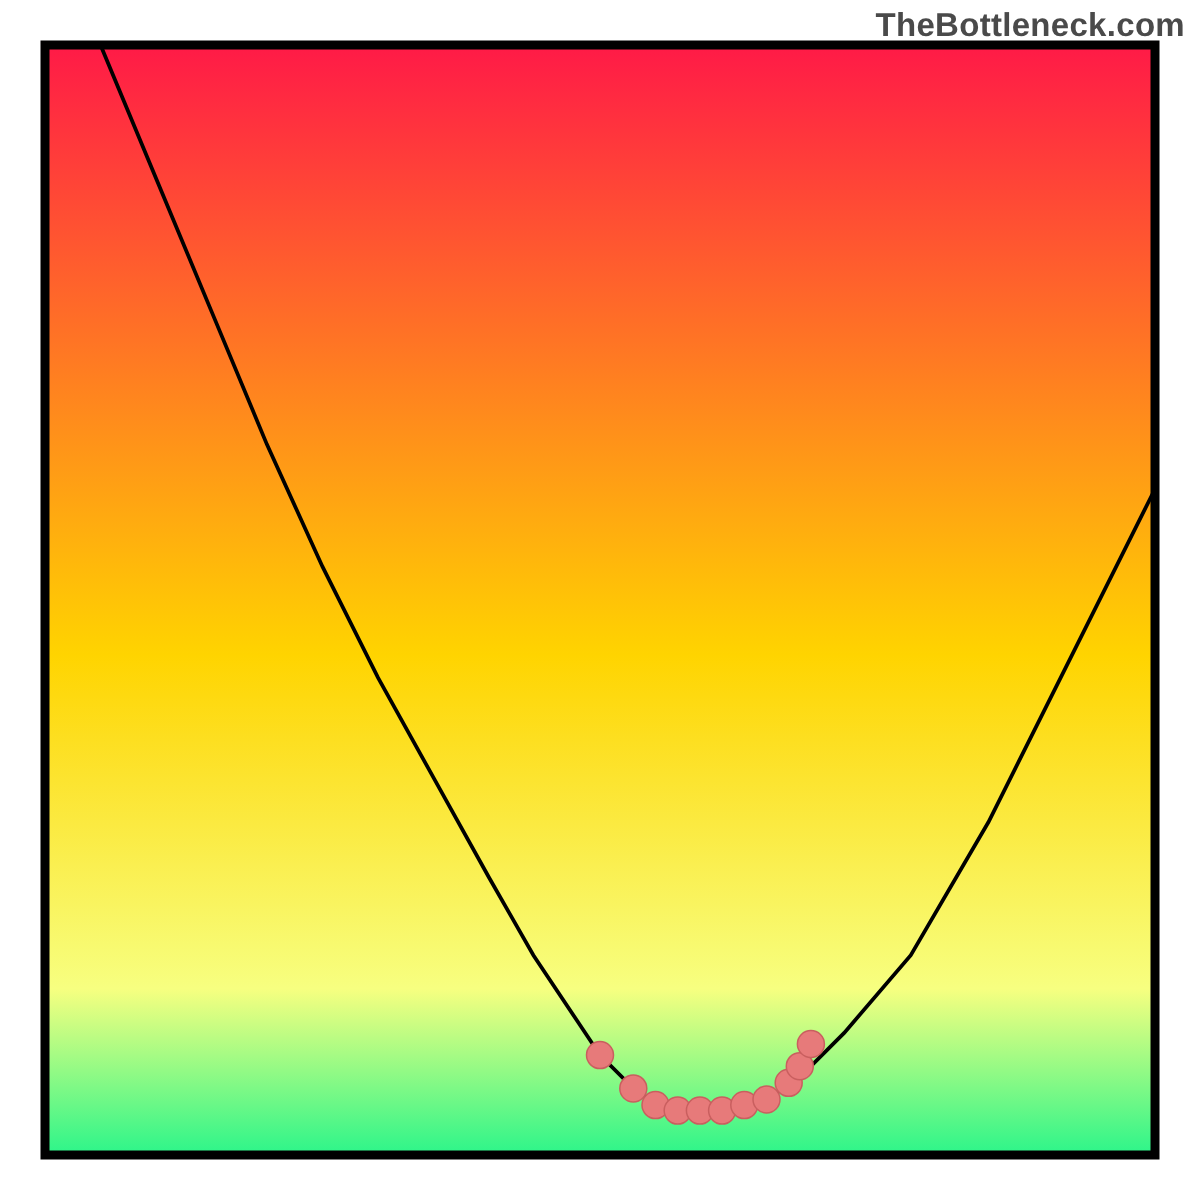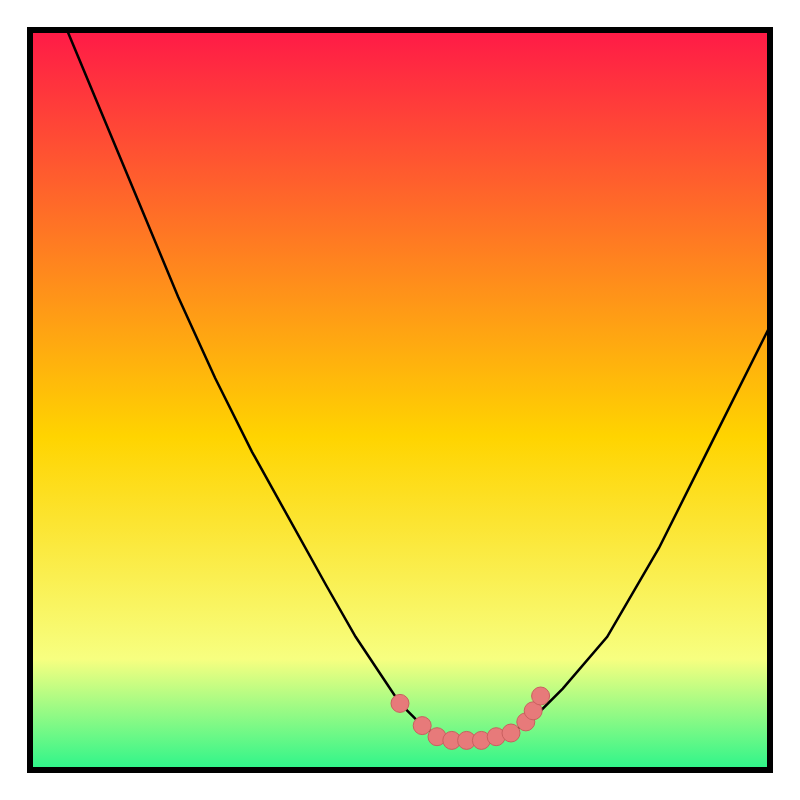--- a/index.html
+++ b/index.html
@@ -32,20 +32,21 @@
     top: 0;
     width: 800px;
     height: 800px;
     display: block;
   }
 </style>
 </head>
 <body>
 
 <div class="stage">
+  <div class="watermark">TheBottleneck.com</div>
 
   <svg class="plot" viewBox="0 0 800 800" preserveAspectRatio="none">
     <defs>
       <linearGradient id="bg-grad" x1="0" y1="0" x2="0" y2="1">
         <stop offset="0%" stop-color="#ff1a47"></stop>
         <stop offset="55%" stop-color="#ffd400"></stop>
         <stop offset="85%" stop-color="#f7ff80"></stop>
         <stop offset="100%" stop-color="#2cf58a"></stop>
       </linearGradient>
     </defs>

